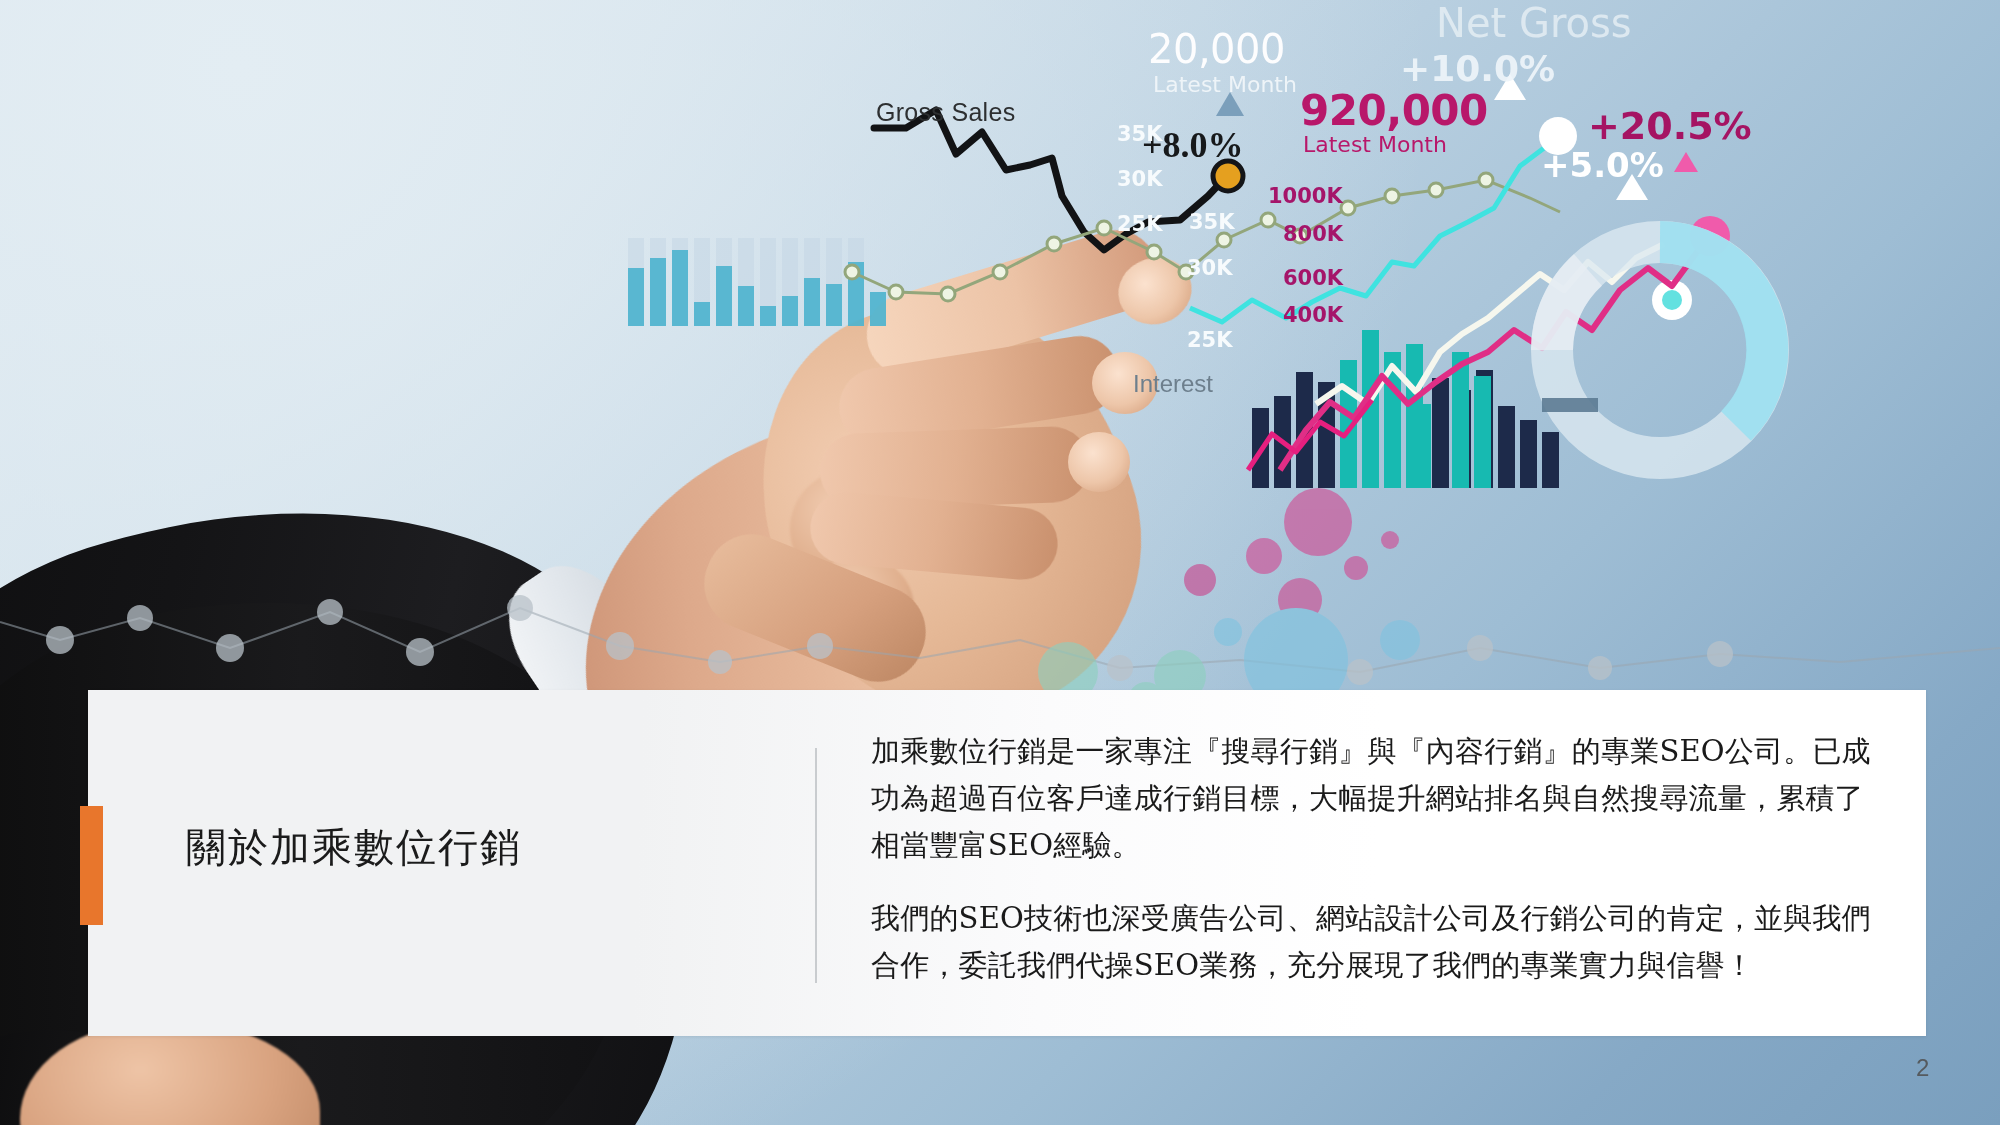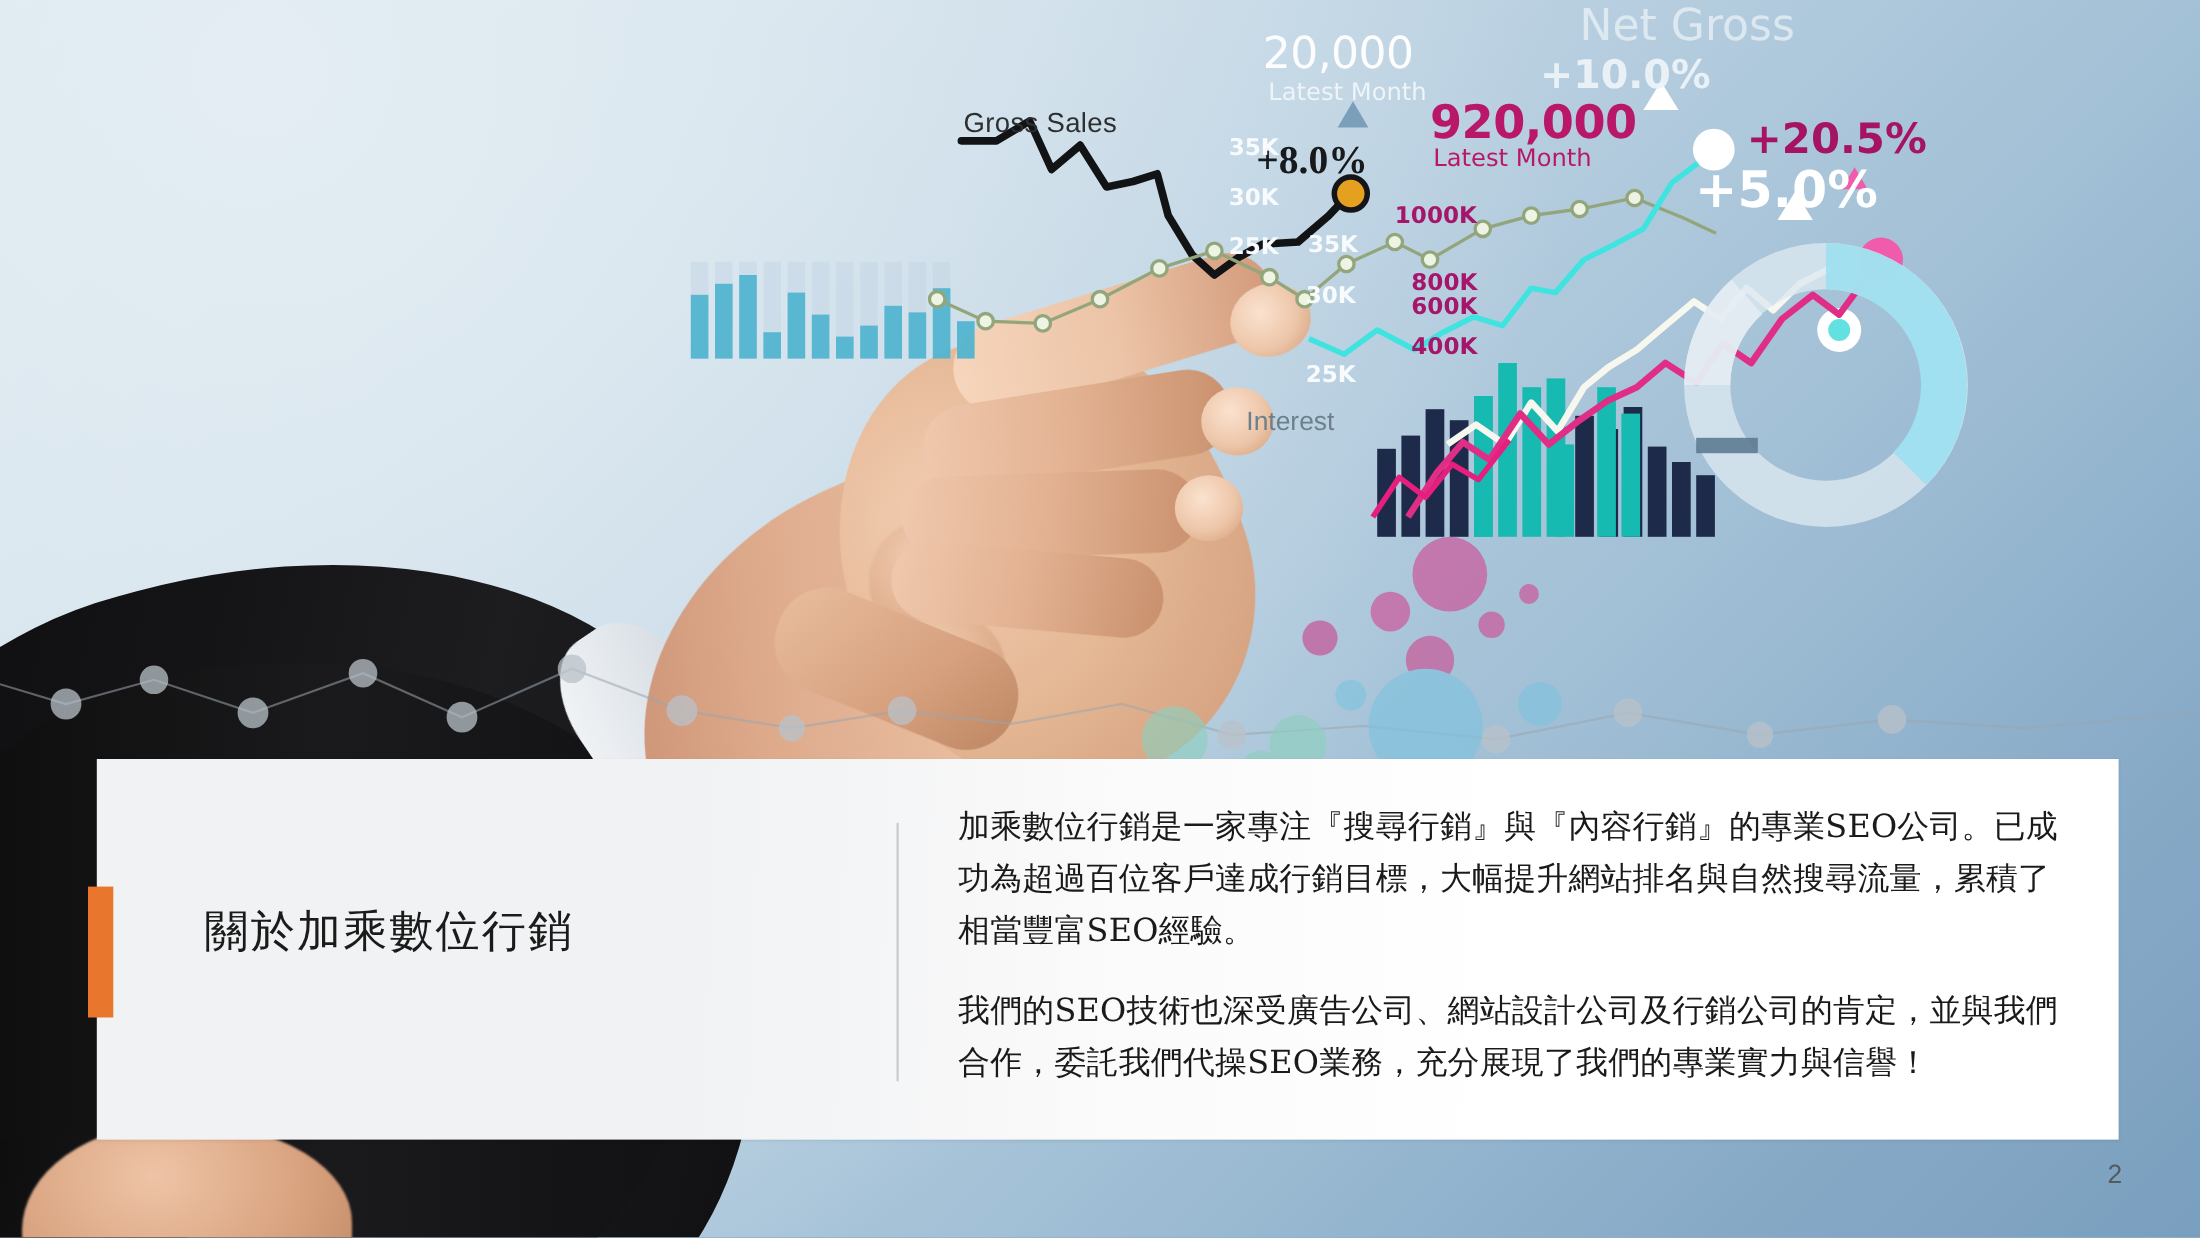--- a/index.html
+++ b/index.html
@@ -101,33 +101,33 @@
              font-family:"Liberation Sans",sans-serif;}
   .lbl-20000{left:1148px;top:26px;font-size:40px;font-weight:normal;color:#fdfdfe;
              letter-spacing:-.5px;}
   .lbl-20000s{left:1153px;top:72px;font-size:22px;color:#eef4f8;}
   .lbl-8{left:1142px;top:124px;font-size:36px;font-weight:bold;color:#17191b;font-family:Liberation Serif, serif;}
   .lbl-np{left:1436px;top:0px;font-size:40px;color:#e9f1f6;opacity:.78;}
   .lbl-10{left:1400px;top:48px;font-size:36px;font-weight:bold;color:#eef5fa;opacity:.92;}
   .lbl-920{left:1300px;top:86px;font-size:42px;font-weight:bold;color:#b8176a;letter-spacing:-.5px;}
   .lbl-920s{left:1303px;top:132px;font-size:22px;color:#b8176a;}
   .lbl-205{left:1588px;top:104px;font-size:38px;font-weight:bold;color:#a51463;}
-  .lbl-5{left:1541px;top:145px;font-size:46px;font-weight:bold;color:#ffffff;}
+  .lbl-5{left:1541px;top:145px;font-size:34px;font-weight:bold;color:#ffffff;}
 
   .ax{font-family:"DejaVu Sans",sans-serif;font-weight:bold;font-size:21px;}
   .ax-w{color:#f7fbfd;}
   .ax-p{color:#a5156a;}
   .a35a{left:1117px;top:122px;}
   .a30a{left:1117px;top:167px;}
   .a25a{left:1117px;top:212px;}
   .a35b{left:1189px;top:210px;}
   .a30b{left:1187px;top:256px;}
   .a25b{left:1187px;top:328px;}
   .p1000{left:1268px;top:184px;}
-  .p800{left:1283px;top:245px;}
+  .p800{left:1283px;top:222px;}
   .p600{left:1283px;top:266px;}
   .p400{left:1283px;top:303px;}
 
   
   .card{
     position:absolute;left:88px;top:690px;width:1838px;height:346px;
     background:linear-gradient(92deg,#f1f2f3 0%,#f1f2f3 30%,#fbfbfc 52%,#ffffff 70%,#ffffff 100%);
     box-shadow:0 1px 3px rgba(0,0,0,.08);
   }
   .accent{

